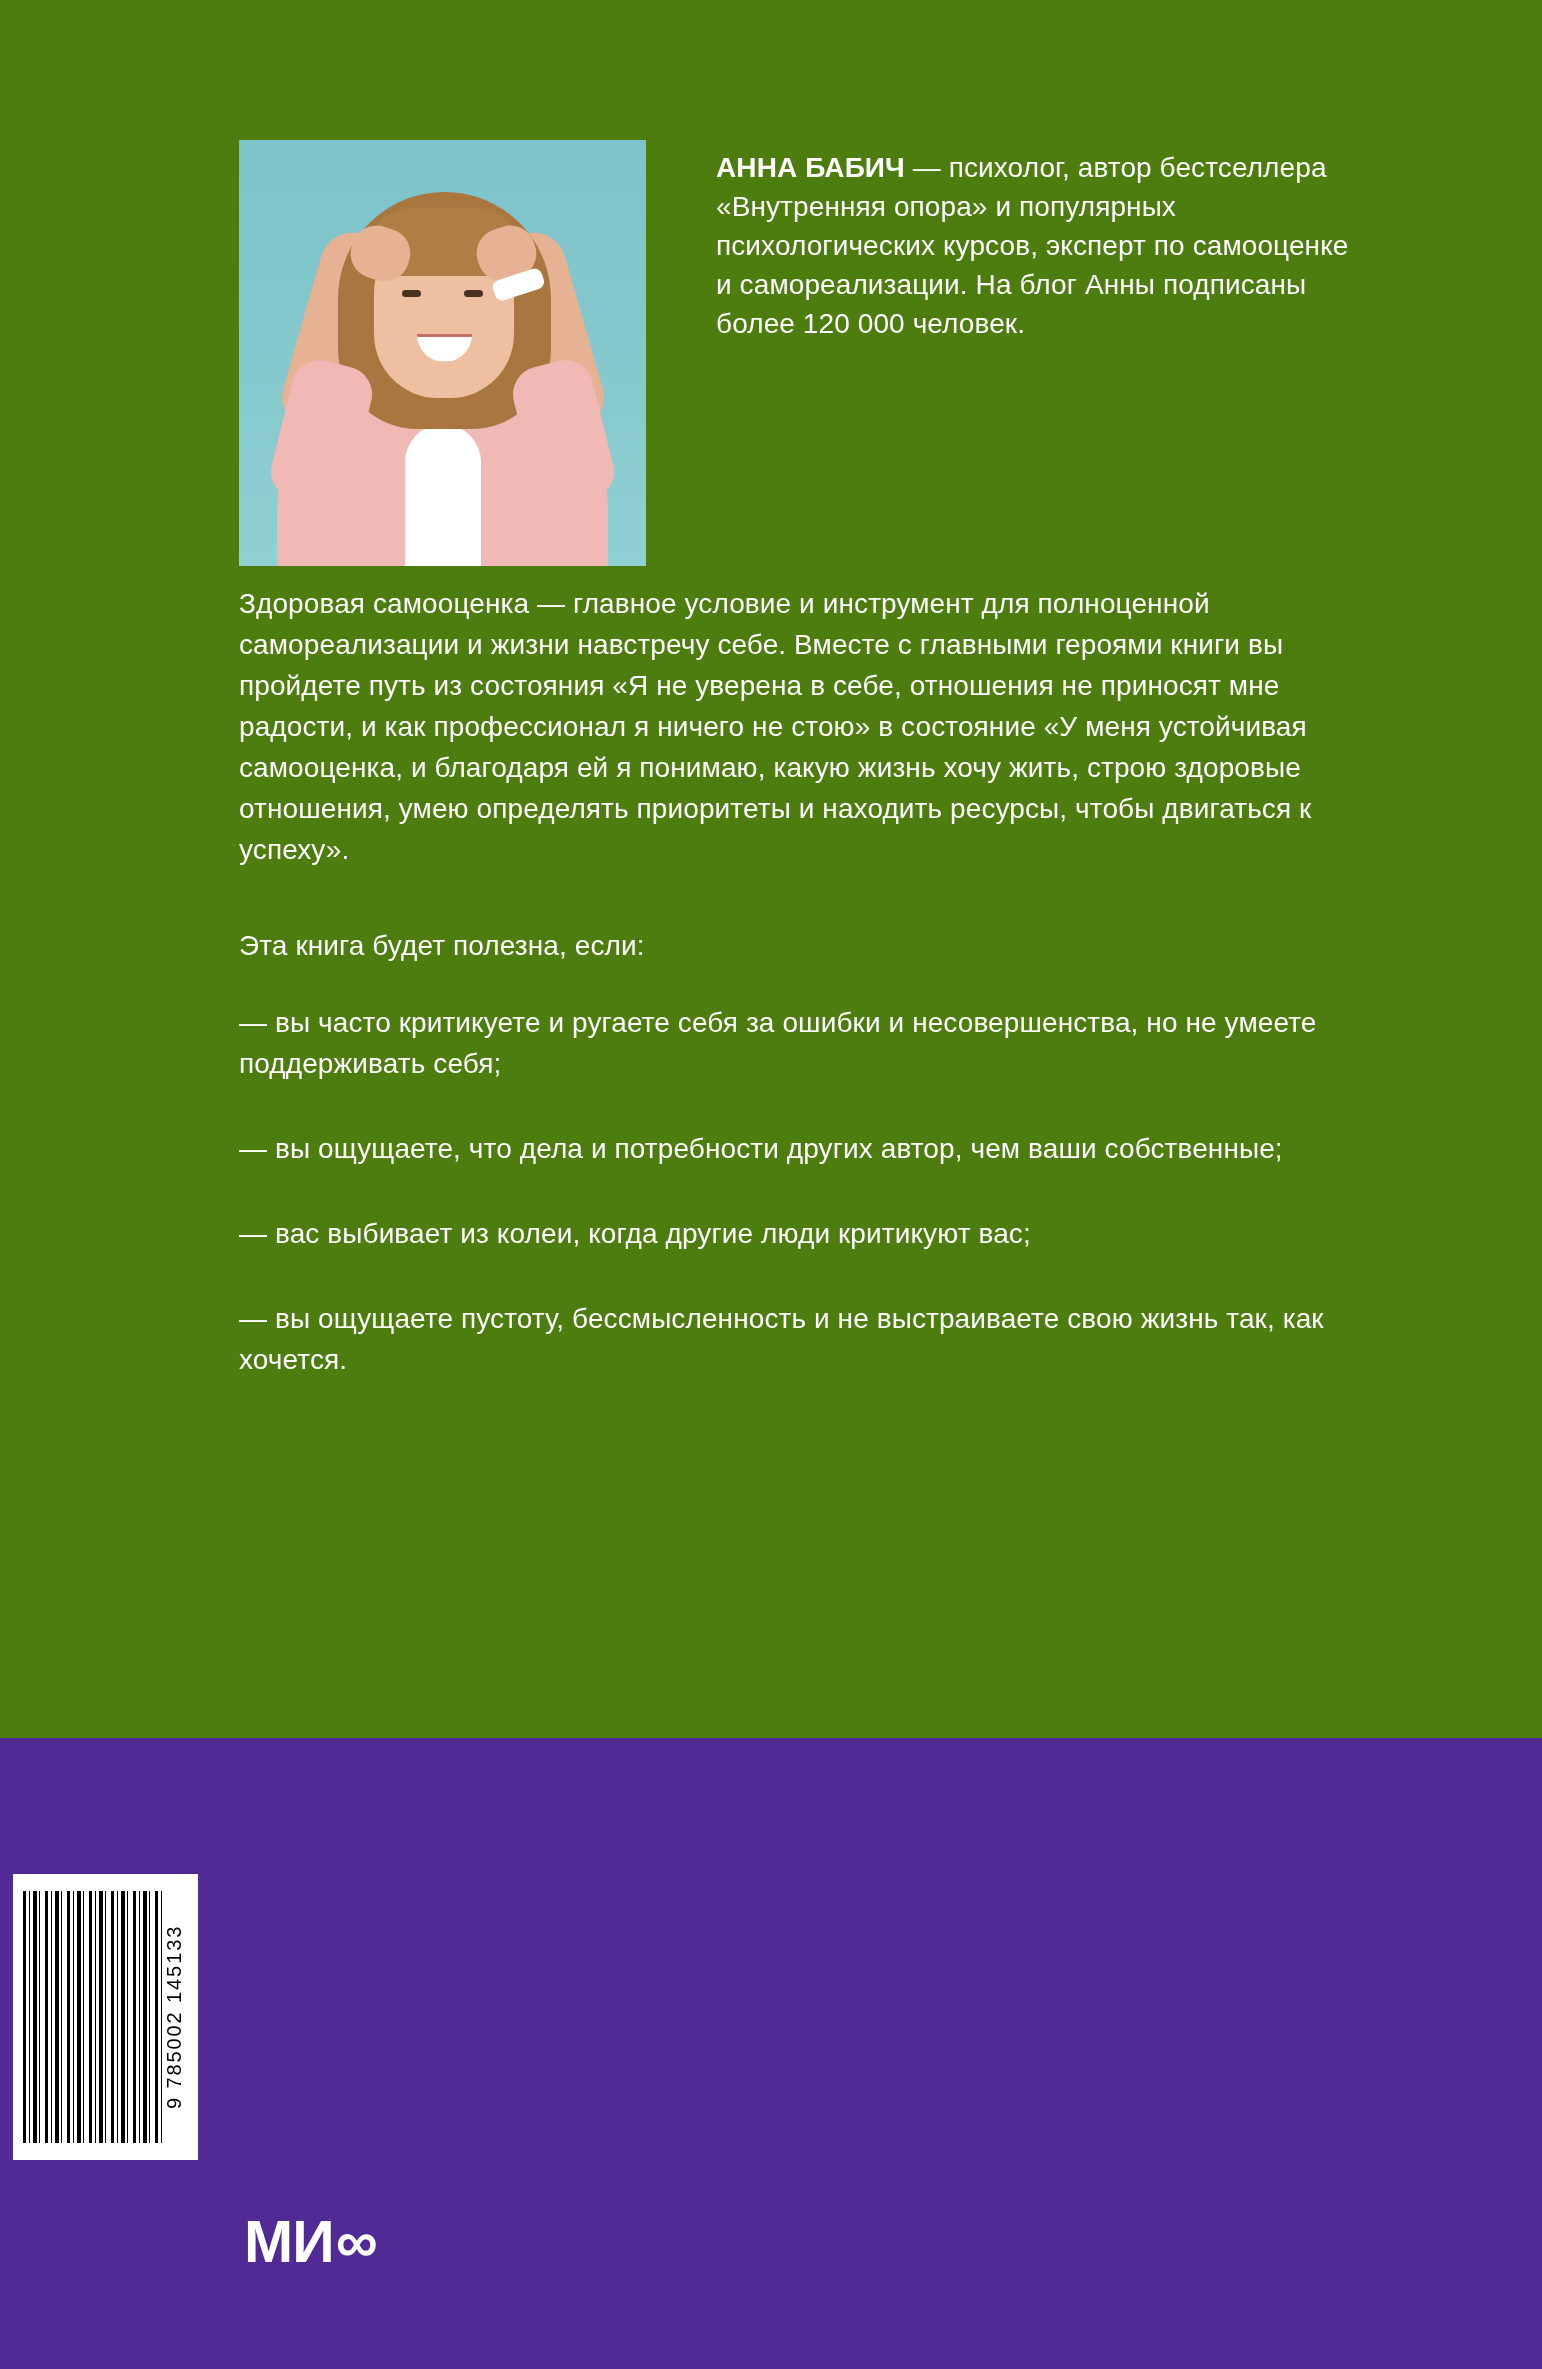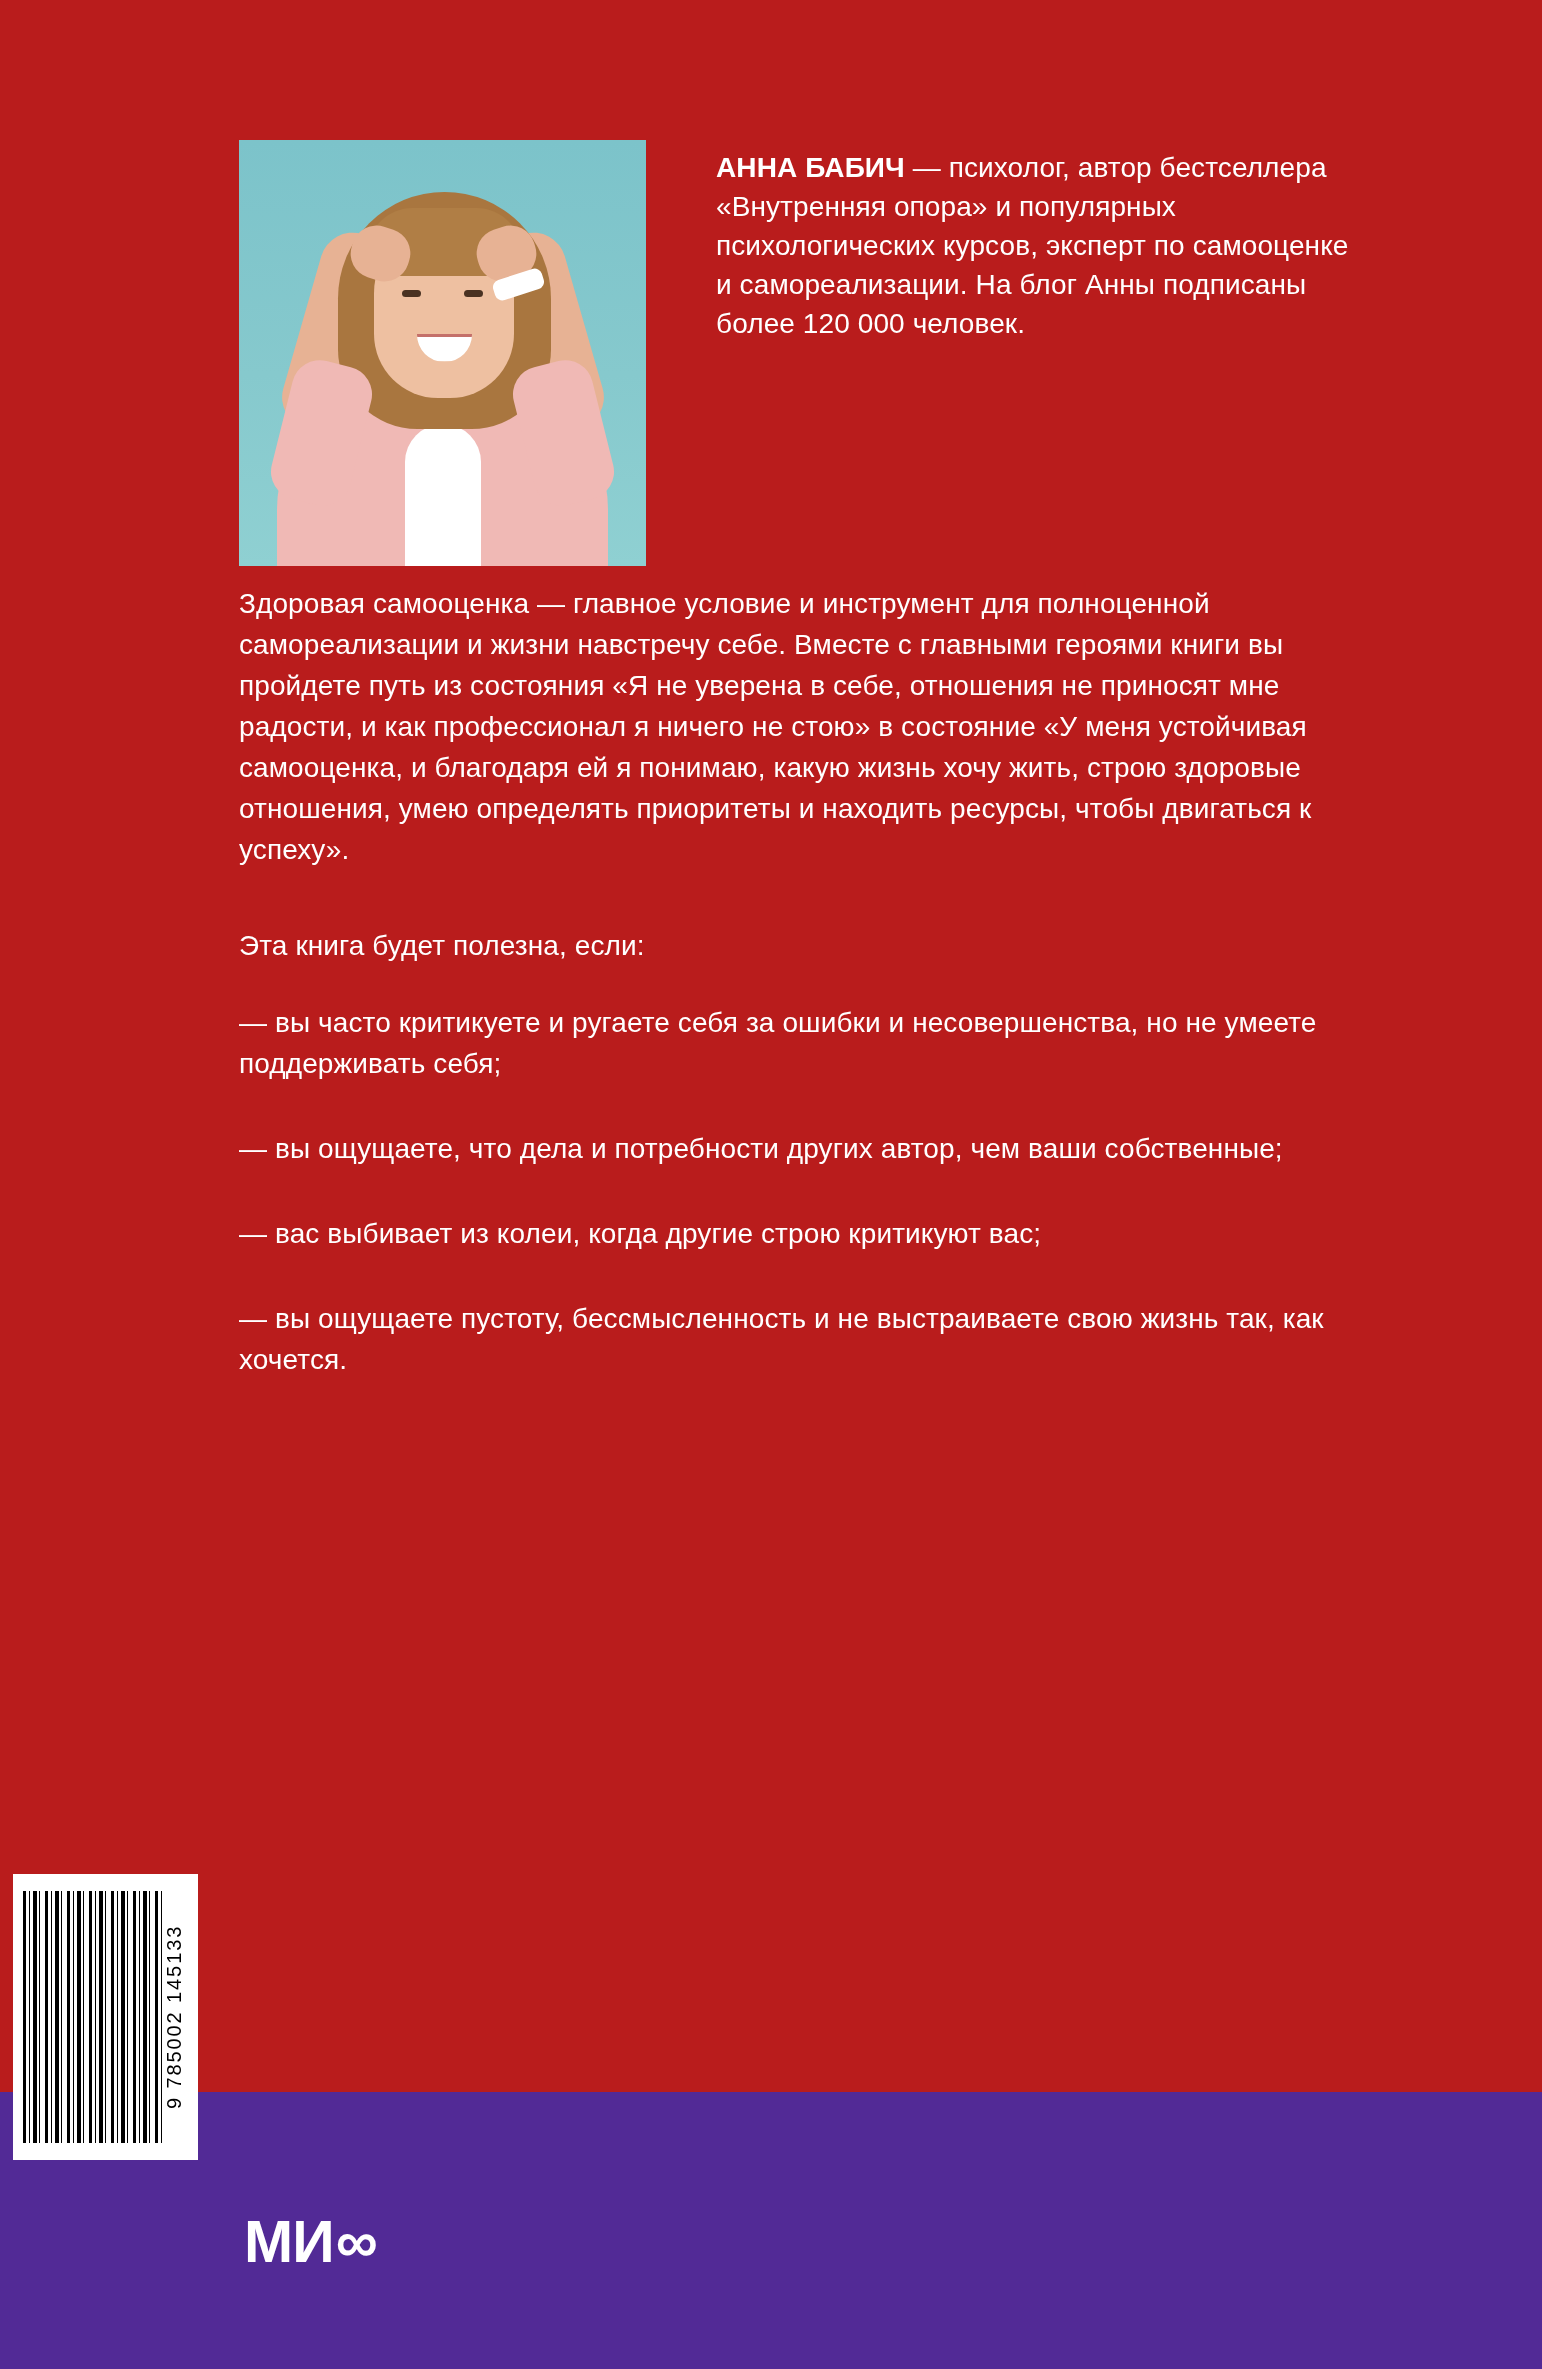--- a/index.html
+++ b/index.html
@@ -12,22 +12,22 @@
     background: #522a96;
     font-family: "Liberation Sans", sans-serif;
     color: #ffffff;
     overflow: hidden;
     position: relative;
   }
 
   .page {
     position: relative;
     width: 1543px;
-    height: 2092px;
-    background: #b91c1c;
+    height: 1738px;
+    background: #4d7c0f;
   }
 
   
   .top-block {
     position: absolute;
     left: 239px;
     top: 140px;
     width: 1126px;
     display: flex;
     align-items: flex-start;
@@ -293,21 +293,21 @@
 
     <div class="author-bio"><span class="author-name">АННА БАБИЧ</span><span> — психолог, автор бестселлера «Внутренняя опора» и популярных психологических курсов, эксперт по самооценке и самореализации. На блог Анны подписаны более 120 000 человек.</span></div>
 
   </div>
 
   <div class="body-copy">
     <p class="para lead">Здоровая самооценка — главное условие и инструмент для полноценной самореализации и жизни навстречу себе. Вместе с главными героями книги вы пройдете путь из состояния «Я не уверена в себе, отношения не приносят мне радости, и как профессионал я ничего не стою» в состояние «У меня устойчивая самооценка, и благодаря ей я понимаю, какую жизнь хочу жить, строю здоровые отношения, умею определять приоритеты и находить ресурсы, чтобы двигаться к успеху».</p>
     <p class="para">Эта книга будет полезна, если:</p>
     <p class="bullet">— вы часто критикуете и ругаете себя за ошибки и несовершенства, но не умеете поддерживать себя;</p>
     <p class="bullet">— вы ощущаете, что дела и потребности других автор, чем ваши собственные;</p>
-    <p class="bullet">— вас выбивает из колеи, когда другие строю критикуют вас;</p>
+    <p class="bullet">— вас выбивает из колеи, когда другие люди критикуют вас;</p>
     <p class="bullet">— вы ощущаете пустоту, бессмысленность и не выстраиваете свою жизнь так, как хочется.</p>
   </div>
 
   <div class="barcode-box">
     <div class="barcode-lines"></div>
     <div class="barcode-number">9 785002 145133</div>
   </div>
 
   <div class="logo">
     <span class="logo-text">МИ</span>

